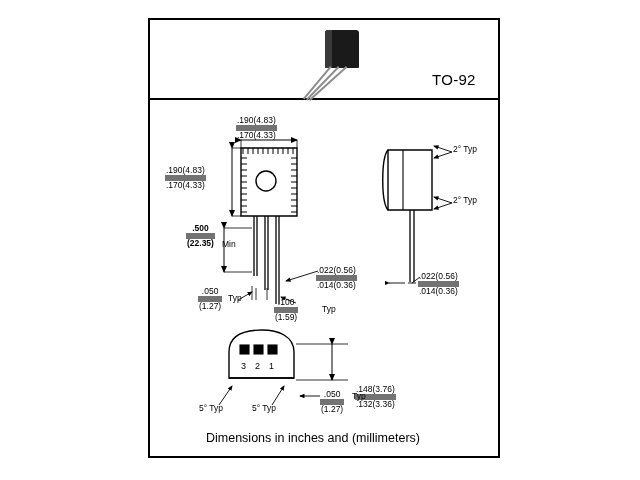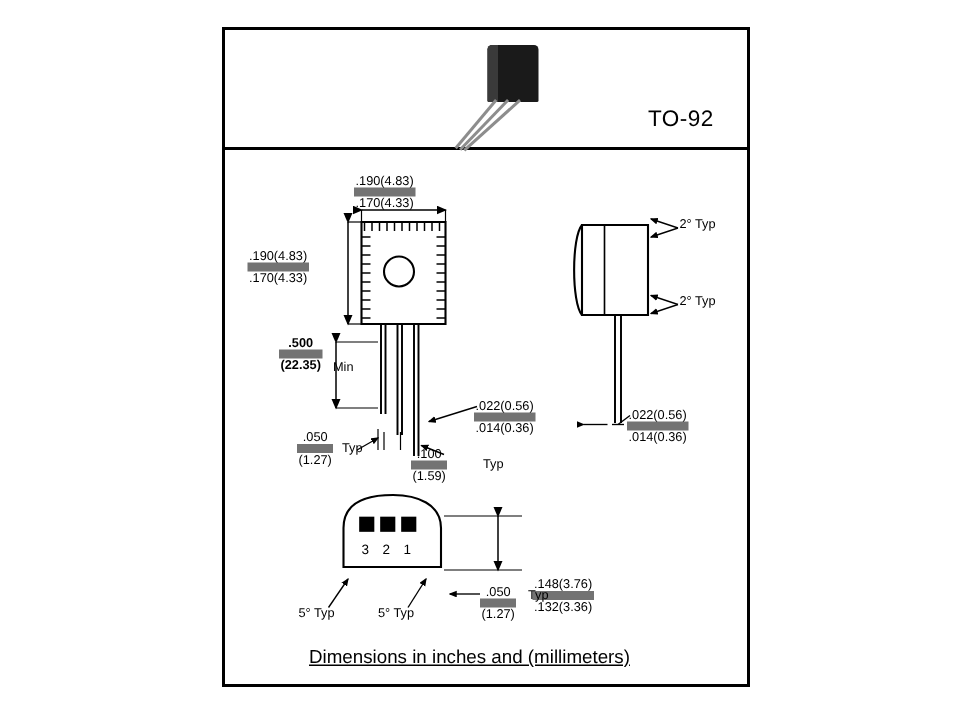--- a/index.html
+++ b/index.html
@@ -271,15 +271,15 @@
   </div>
   <div class="lbl typ" style="left:352px; top:392px;">Typ</div>
 
   <div class="lbl typ" style="left:199px; top:404px;">5° Typ</div>
   <div class="lbl typ" style="left:252px; top:404px;">5° Typ</div>
 
   <div class="lbl" style="left:241px; top:362px; font-size:9px;">3</div>
   <div class="lbl" style="left:255px; top:362px; font-size:9px;">2</div>
   <div class="lbl" style="left:269px; top:362px; font-size:9px;">1</div>
 
-  <div class="lbl caption" style="left:206px; top:432px;text-decoration:underline;">Dimensions in inches and (millimeters)</div>
+  <div class="lbl caption" style="left:206px; top:432px;">Dimensions in inches and (millimeters)</div>
 
 </div>
 
 </body></html>

